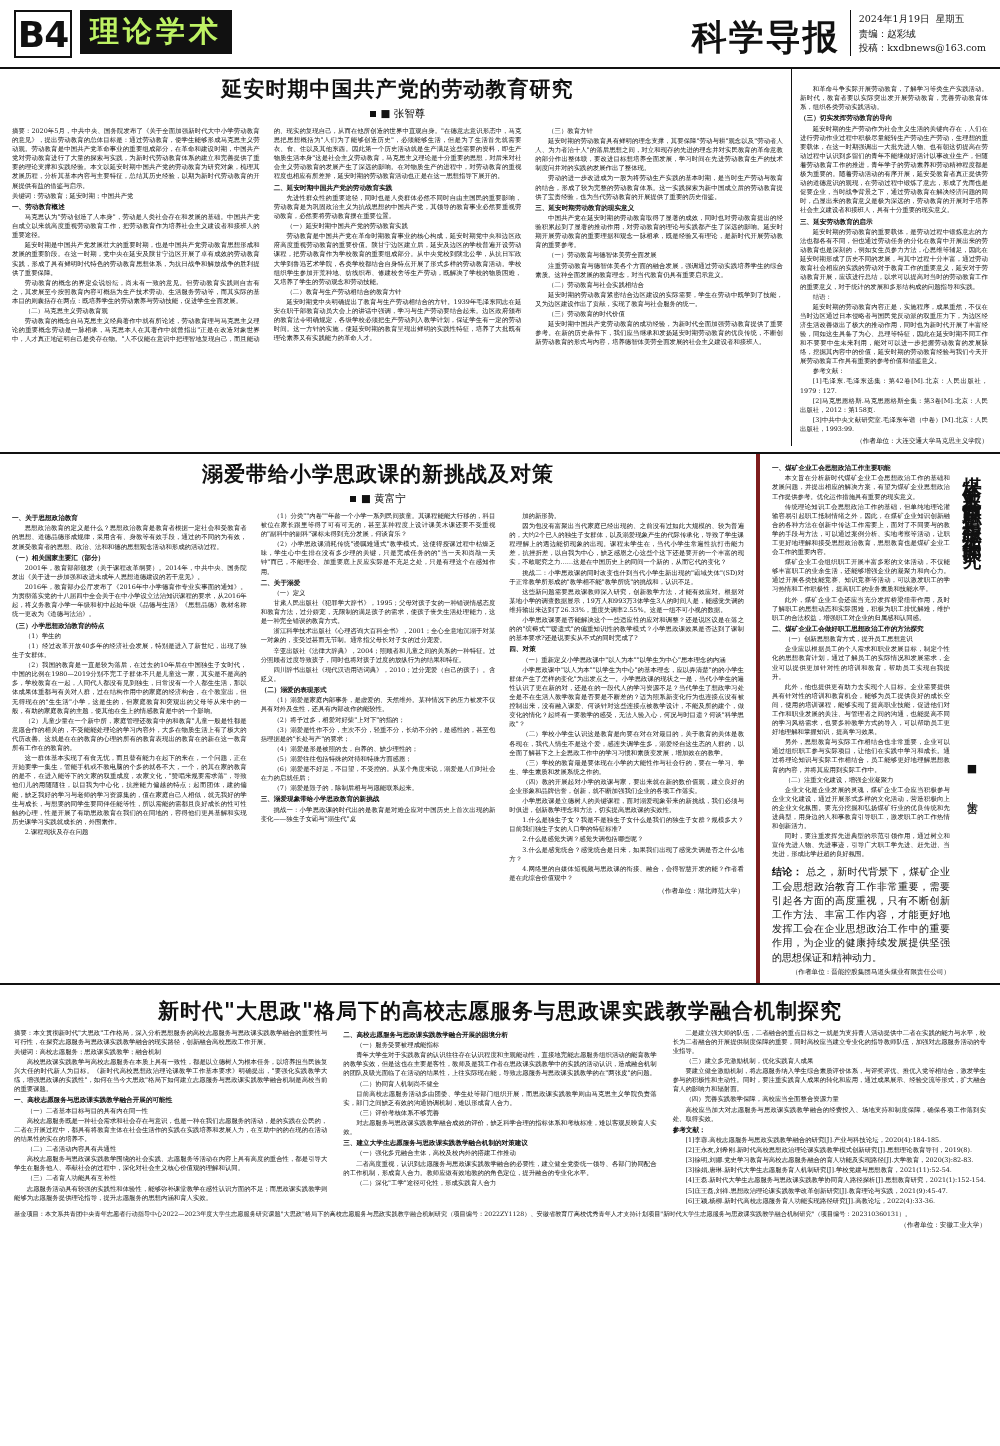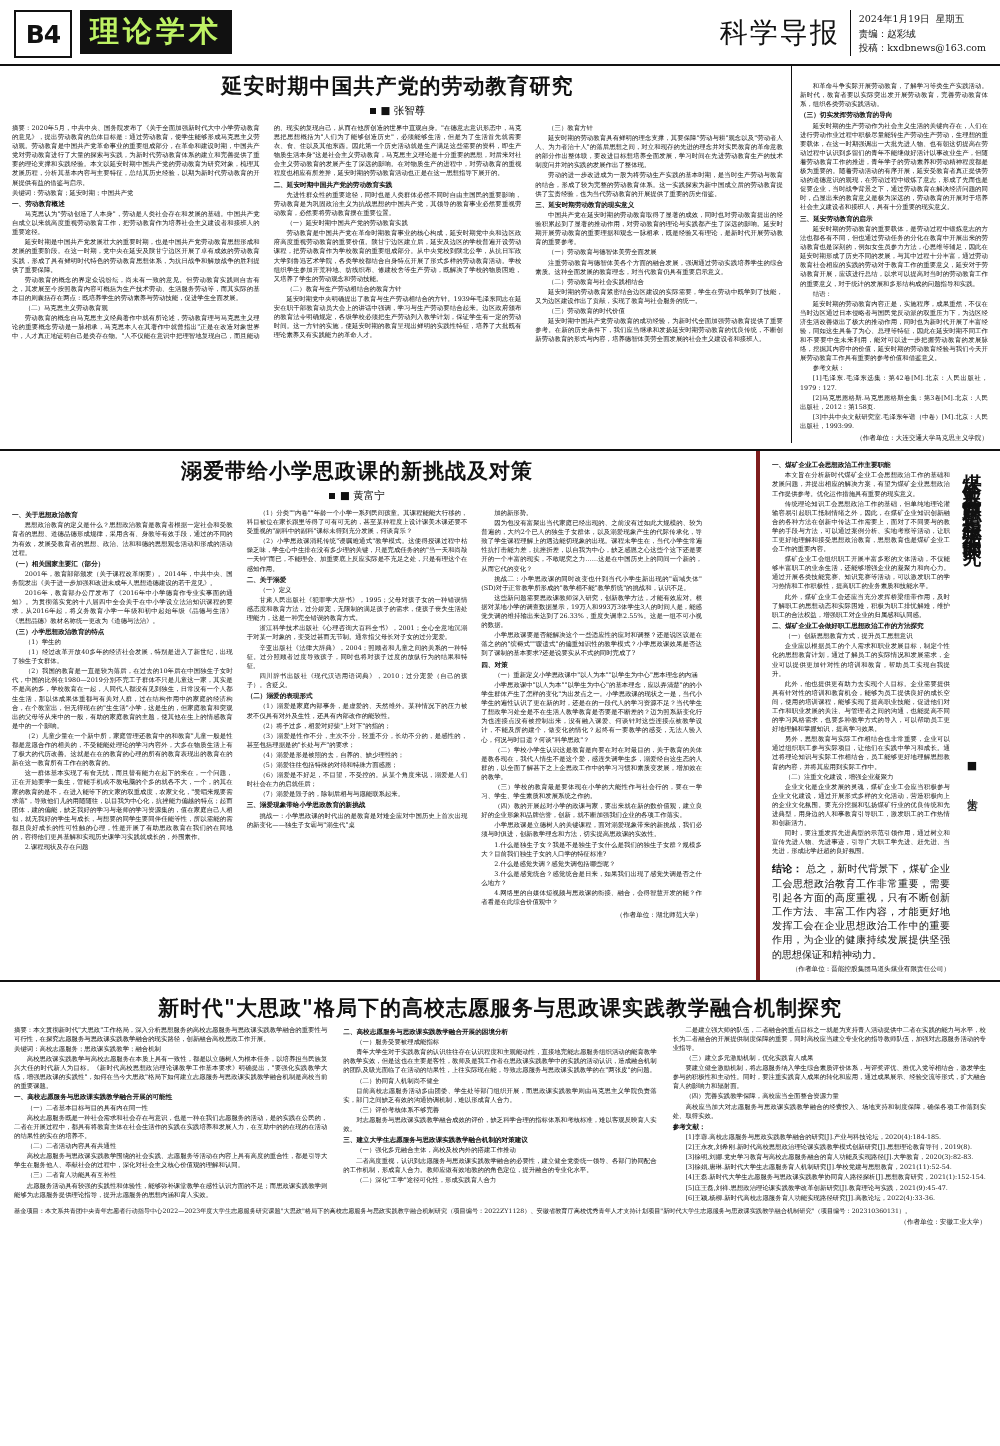--- a/index.html
+++ b/index.html
@@ -1,24 +1,24 @@
 <!DOCTYPE html>
 <html lang="zh"><head>
 <meta charset="utf-8">
 <style>
   html,body{margin:0;padding:0;background:#ffffff;}
   body{width:1000px;height:1446px;font-family:"DejaVu Serif","Liberation Serif",serif;color:#111;}
   .page{position:relative;width:1000px;height:1446px;padding:0;box-sizing:border-box;}
 
   
   .masthead{display:flex;align-items:flex-start;padding:10px 14px 6px 14px;border-bottom:2px solid #111;}
-  .pagebox{border:2px solid #111;width:54px;height:44px;display:flex;align-items:center;justify-content:center;font-family:"DejaVu Sans","Liberation Sans",sans-serif;font-weight:bold;font-size:25px;letter-spacing:-1px;}
+  .pagebox{border:2px solid #111;width:54px;height:44px;display:flex;align-items:center;justify-content:center;font-family:"DejaVu Sans","Liberation Sans",sans-serif;font-weight:bold;font-size:36px;letter-spacing:-1px;}
   .sectiontitle{margin-left:8px;background:#111;color:#bef264;height:44px;display:flex;align-items:center;padding:0 10px;font-family:"DejaVu Sans","Liberation Sans",sans-serif;font-weight:bold;font-size:29px;letter-spacing:4px;}
   .mh-right{margin-left:auto;display:flex;align-items:flex-start;gap:10px;}
-  .papername{font-family:"DejaVu Serif","Liberation Serif",serif;font-weight:normal;font-size:28px;letter-spacing:2px;padding-top:4px;}
+  .papername{font-family:"DejaVu Serif","Liberation Serif",serif;font-weight:bold;font-size:35px;letter-spacing:2px;padding-top:4px;}
   .mh-meta{font-size:9.5px;line-height:1.55;border-left:1px solid #111;padding-left:8px;padding-top:2px;}
   .mh-meta div{white-space:nowrap;}
 
   
   .hr-thick{border-top:2px solid #111;margin:0;}
 
   .art{padding:6px 14px 4px 14px;}
   .art-h1{text-align:center;font-family:"DejaVu Sans","Liberation Sans",sans-serif;font-weight:bold;font-size:21px;letter-spacing:1px;margin:6px 0 4px 0;}
   .byline{text-align:center;font-size:10.5px;font-family:"DejaVu Sans","Liberation Sans",sans-serif;margin-bottom:6px;}
   .byline .sq{display:inline-block;width:6px;height:6px;background:#111;margin-right:5px;vertical-align:middle;}
@@ -28,21 +28,21 @@
   .cols p.nohead{text-indent:0;}
   .cols h4{font-size:6.6px;margin:2px 0 1px 0;font-weight:bold;text-indent:0;}
 
   
   .a1wrap{display:flex;padding:0 12px 6px 12px;}
   .a1left{flex:1;}
   .a1-c{column-count:3;column-gap:14px;}
   .vsep{border-left:1px solid #111;margin:0 8px;}
 
   
-  .a2wrap{display:flex;gap:42px;}
+  .a2wrap{display:flex;}
   .a2left{flex:1;padding:0 12px 6px 12px;}
   .a2right{width:216px;padding:8px 12px 6px 12px;border-left:4px solid #7f1d1d;}
   .vtitle{writing-mode:vertical-rl;text-orientation:upright;font-family:"DejaVu Sans","Liberation Sans",sans-serif;font-weight:bold;font-size:19px;letter-spacing:4px;height:300px;margin:0 2px 0 6px;}
   .vauth{writing-mode:vertical-rl;text-orientation:upright;font-family:"DejaVu Sans","Liberation Sans",sans-serif;font-size:11px;letter-spacing:2px;}
 
   .sign{text-align:right;font-size:6.6px;margin-top:3px;}
 </style>
 </head>
 <body>
 

